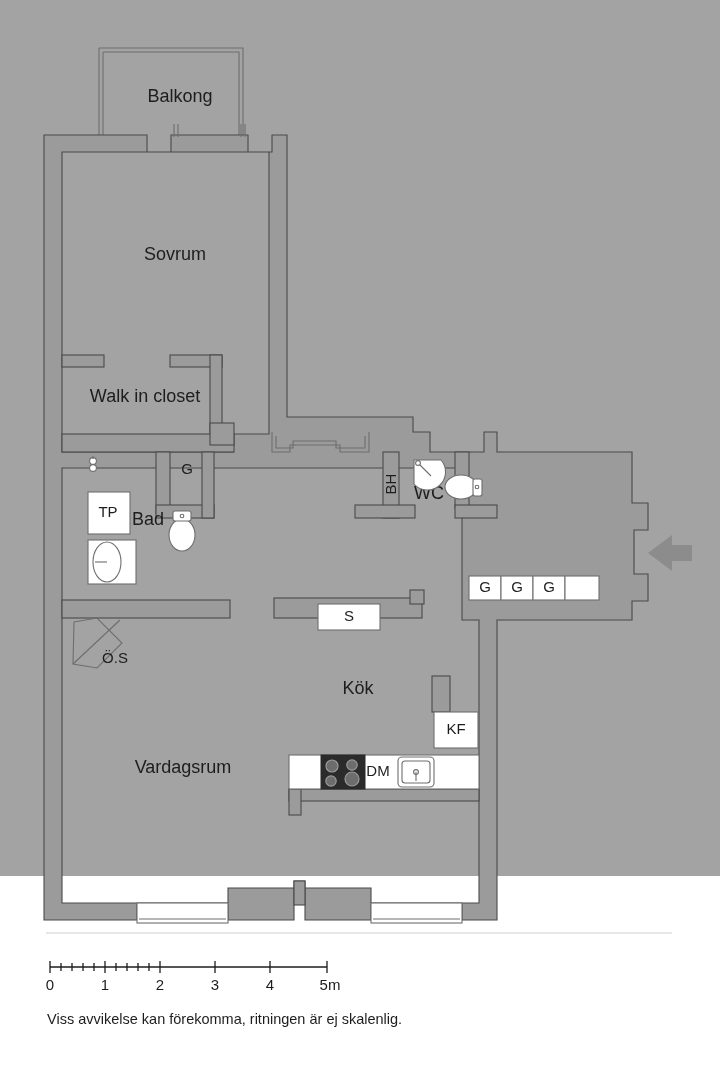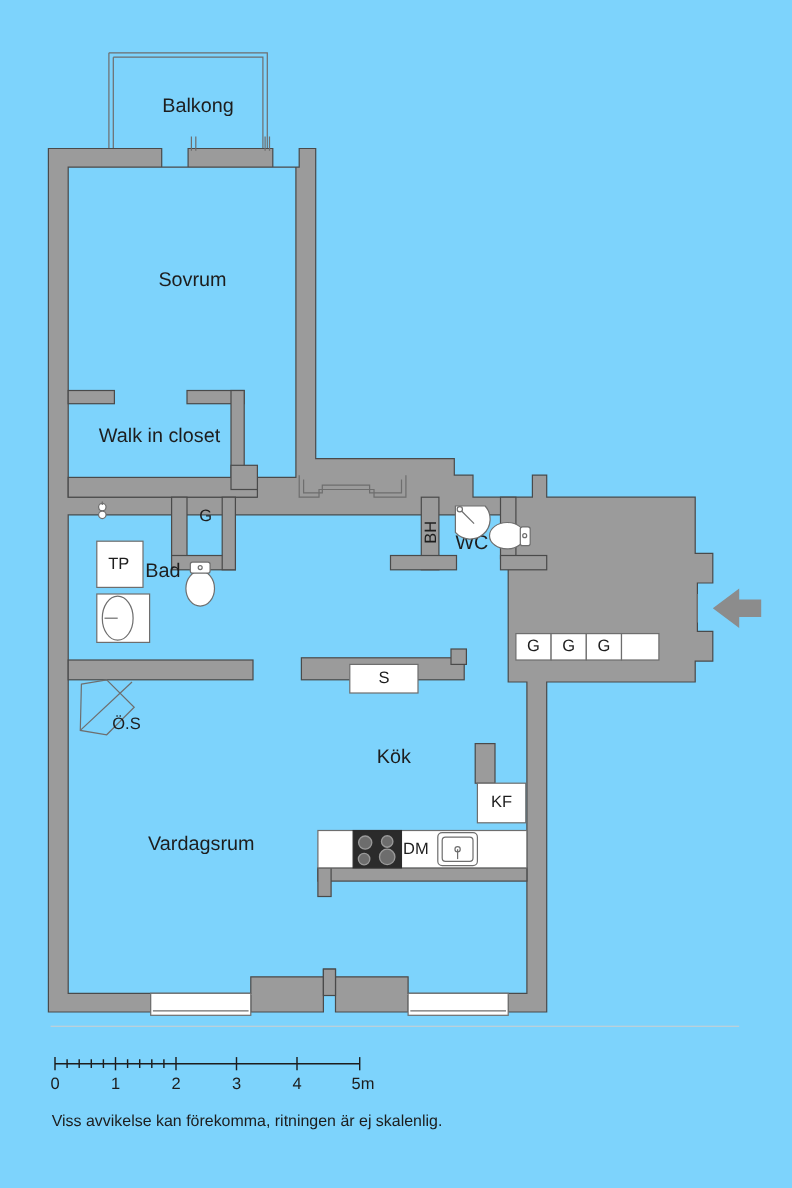--- a/index.html
+++ b/index.html
@@ -10,22 +10,22 @@
   body {
     width: 720px;
     height: 1080px;
     font-family: "Liberation Sans", sans-serif;
     color: #1a1a1a;
     overflow: hidden;
   }
   #page {
     position: relative;
     width: 720px;
-    height: 1080px;
-    background: #7dd3fc;
+    height: 876px;
+    background: #a3a3a3;
   }
   #floorplan-svg {
     position: absolute;
     left: 0;
     top: 0;
     width: 720px;
     height: 1080px;
     display: block;
   }
   .room-label {

